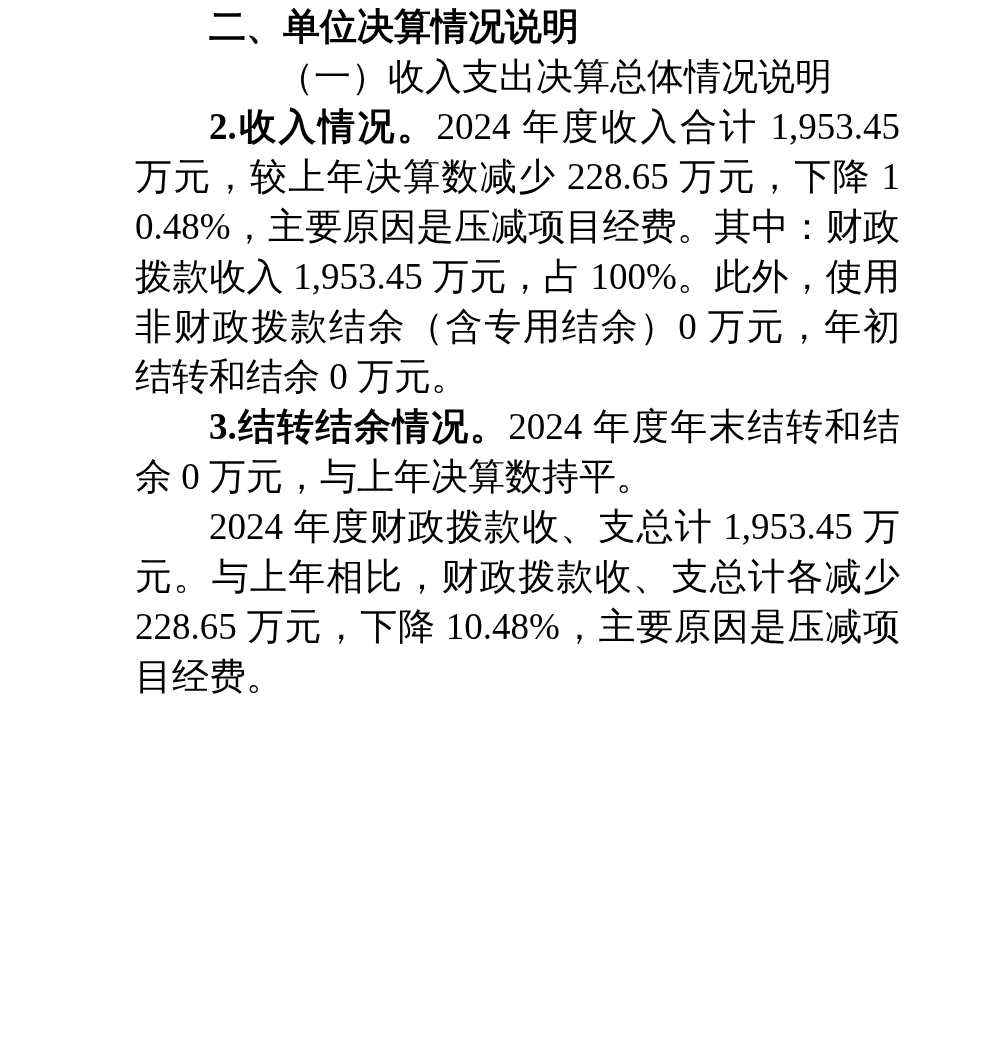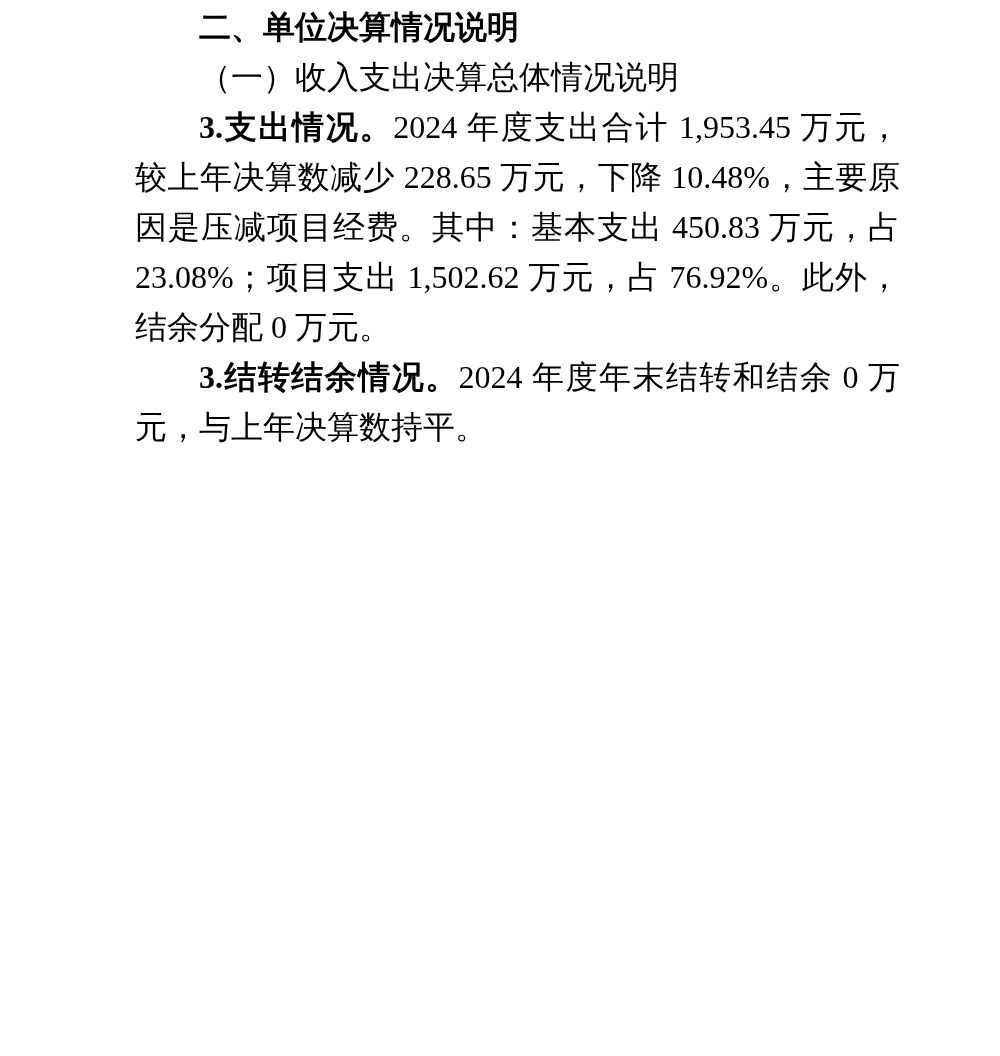--- a/index.html
+++ b/index.html
@@ -9,57 +9,58 @@
   }
   .page {
     position: relative;
     width: 1000px;
     height: 1056px;
     background: #ffffff;
     overflow: hidden;
     box-sizing: border-box;
     padding: 2px 100px 0 135px;
     font-family: "Liberation Serif", "DejaVu Serif", serif;
-    font-size: 32px;
+    font-size: 37px;
     line-height: 50px;
     color: #000000;
   }
   .para {
     margin: 0;
     text-align: justify;
     text-justify: inter-character;
     text-indent: 2em;
     word-break: break-all;
   }
   .heading {
     font-weight: bold;
     text-align: left;
     font-family: "Liberation Sans", "DejaVu Sans", sans-serif;
   }
   .subheading {
-    text-align: left;
+    text-align: center;
     font-weight: normal;
   }
   .lead {
     font-weight: bold;
   }
 </style>
 </head>
 <body>
 
 <div class="page">
 
   <p class="para heading"><span class="lead">二、单位决算情况说明</span></p>
 
   <p class="para subheading"><span>（一）收入支出决算总体情况说明</span></p>
 
 
+  <p class="para"><span class="lead">2.收入情况。</span><span>2024 年度收入合计 1,953.45 万元，较上年决算数减少 228.65 万元，下降 10.48%，主要原因是压减项目经费。其中：财政拨款收入 1,953.45 万元，占 100%。此外，使用非财政拨款结余（含专用结余）0 万元，年初结转和结余 0 万元。</span></p>
 
-  <p class="para"><span class="lead">3.支出情况。</span><span>2024 年度支出合计 1,953.45 万元，较上年决算数减少 228.65 万元，下降 10.48%，主要原因是压减项目经费。其中：基本支出 450.83 万元，占 23.08%；项目支出 1,502.62 万元，占 76.92%。此外，结余分配 0 万元。</span></p>
 
   <p class="para"><span class="lead">3.结转结余情况。</span><span>2024 年度年末结转和结余 0 万元，与上年决算数持平。</span></p>
 
 
+  <p class="para"><span>2024 年度财政拨款收、支总计 1,953.45 万元。与上年相比，财政拨款收、支总计各减少 228.65 万元，下降 10.48%，主要原因是压减项目经费。</span></p>
 
 
   <p class="para"></p>
 
 </div>
 
 </body></html>

